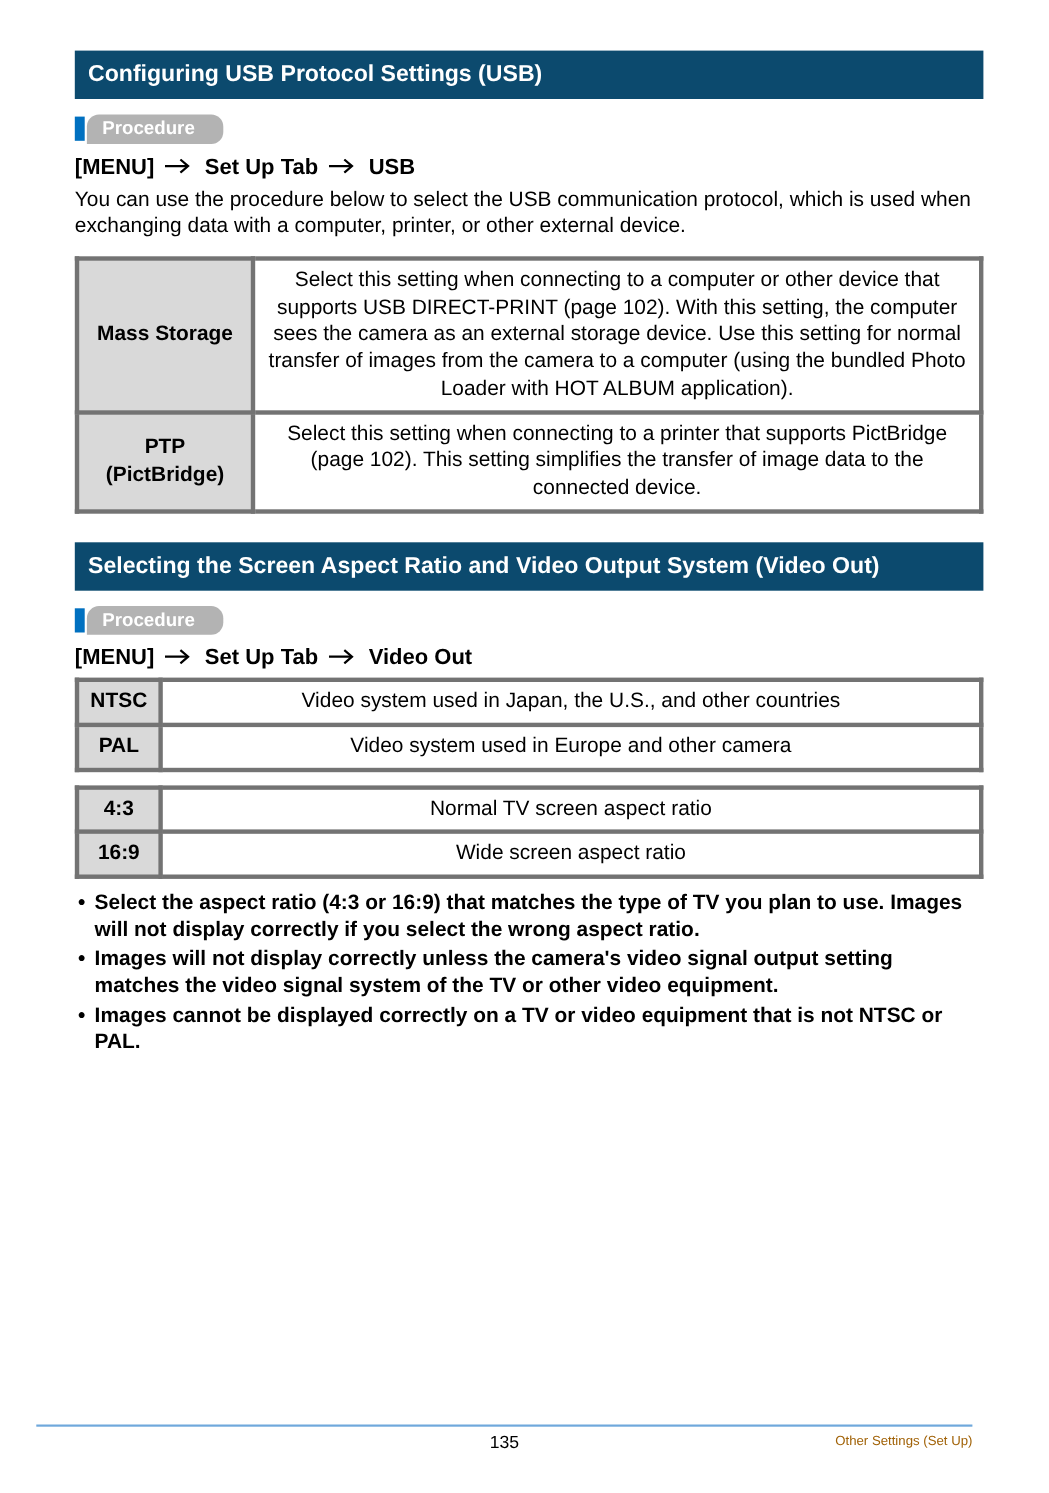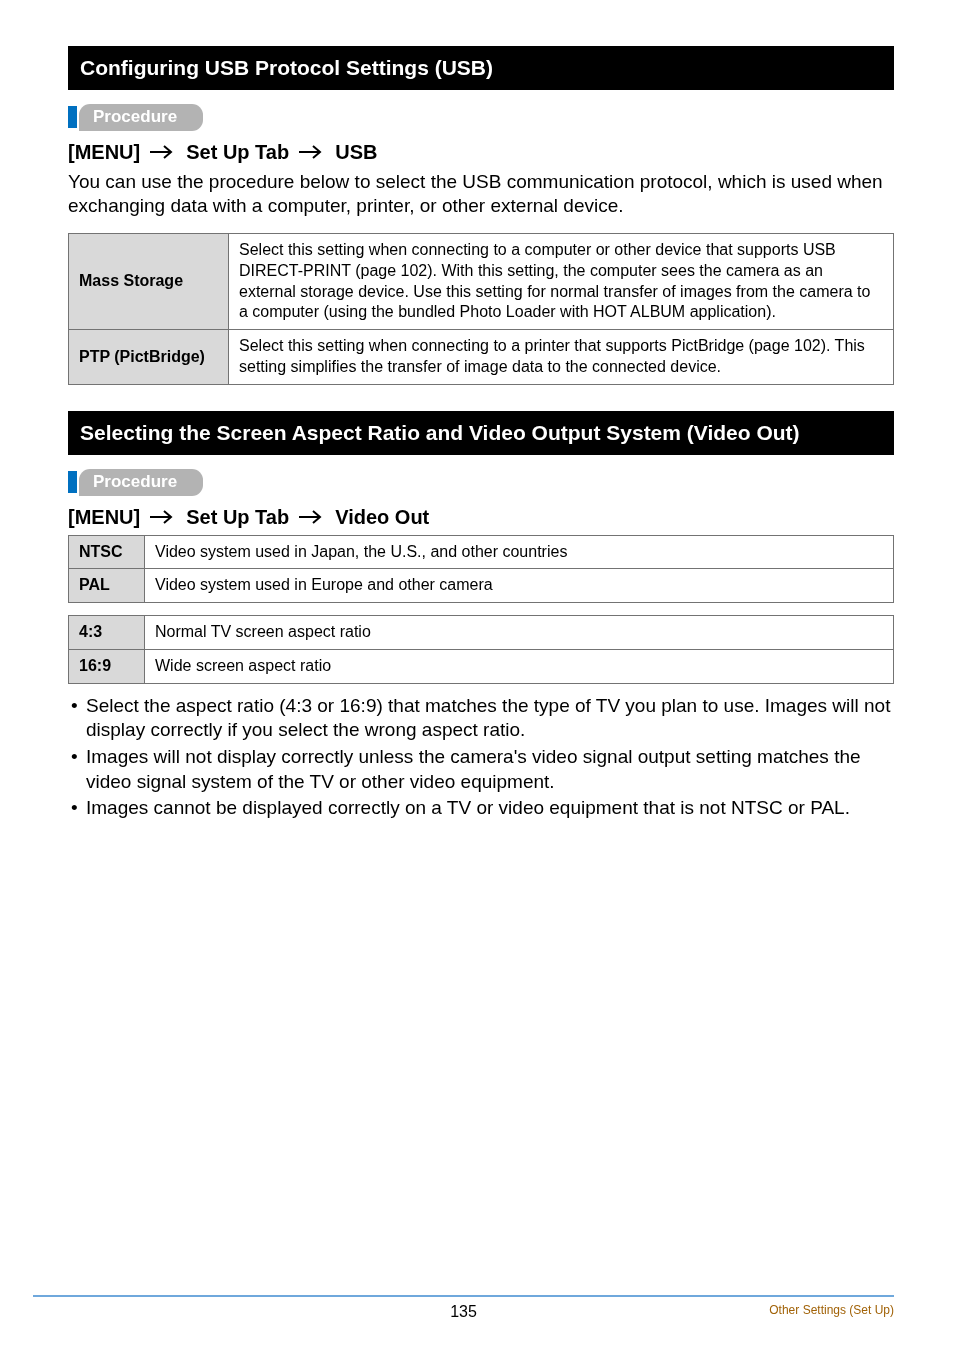--- a/index.html
+++ b/index.html
@@ -12,21 +12,21 @@
     height: 1357px;
     font-family: Arial, Helvetica, sans-serif;
     background: #ffffff;
     color: #000000;
     position: relative;
   }
   .page {
     padding: 46px 60px 0 68px;
   }
   .section-bar {
-    background: #000000;
+    background: #0c4a6e;
     color: #ffffff;
     font-size: 21px;
     font-weight: bold;
     padding: 8px 12px 9px 12px;
     margin-bottom: 14px;
     line-height: 1.3;
   }
   .procedure-row {
     display: flex;
     align-items: center;
@@ -72,25 +72,25 @@
     font-size: 19px;
     line-height: 1.3;
     margin-bottom: 14px;
   }
   table.opt-table {
     width: 100%;
     border-collapse: collapse;
     margin-bottom: 22px;
   }
   table.opt-table td, table.opt-table th {
-    border: 1px solid #737373;
+    border: 4px solid #737373;
     padding: 6px 10px;
-    font-size: 16px;
-    line-height: 1.3;
-    text-align: left;
+    font-size: 19px;
+    line-height: 1.3;
+    text-align: center;
     vertical-align: middle;
   }
   table.opt-table th {
     background: #d9d9d9;
     font-weight: bold;
   }
   .th-narrow {
     width: 160px;
   }
   .th-small {
@@ -100,32 +100,33 @@
   ul.bullets {
     list-style: none;
     font-size: 19px;
     line-height: 1.3;
     padding-left: 0;
   }
   ul.bullets > li {
     position: relative;
     padding-left: 18px;
     margin-bottom: 2px;
+    font-weight: bold;
   }
   ul.bullets > li::before {
     content: "•";
     position: absolute;
     left: 3px;
     top: 0;
   }
   .footer {
     position: absolute;
     bottom: 36px;
     left: 0;
-    right: 0;
+    right: 10px;
     padding: 0 60px 0 33px;
   }
   .footer-line {
     border-top: 2px solid #6fa8dc;
     margin-bottom: 6px;
   }
   .footer-row {
     display: flex;
     justify-content: space-between;
     align-items: baseline;

